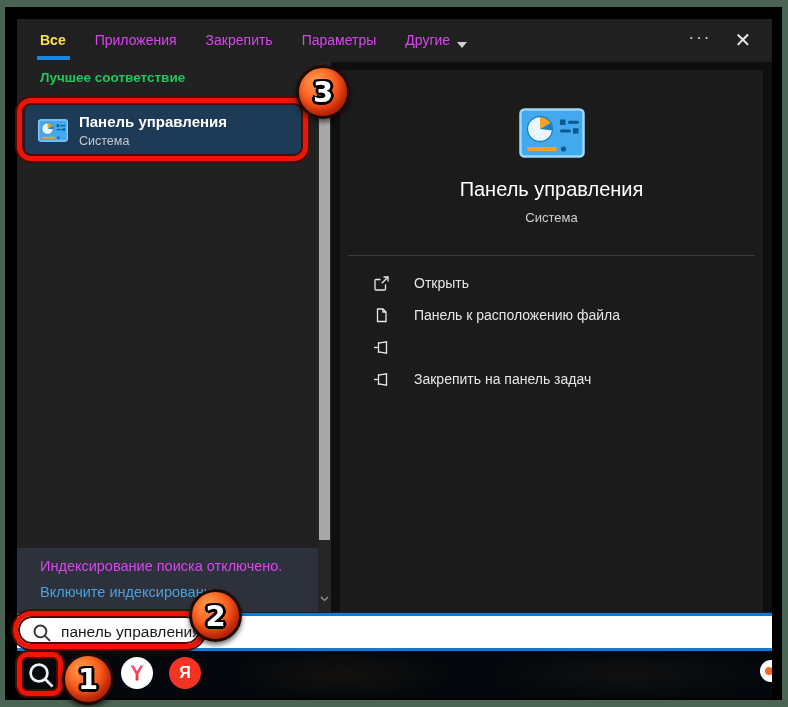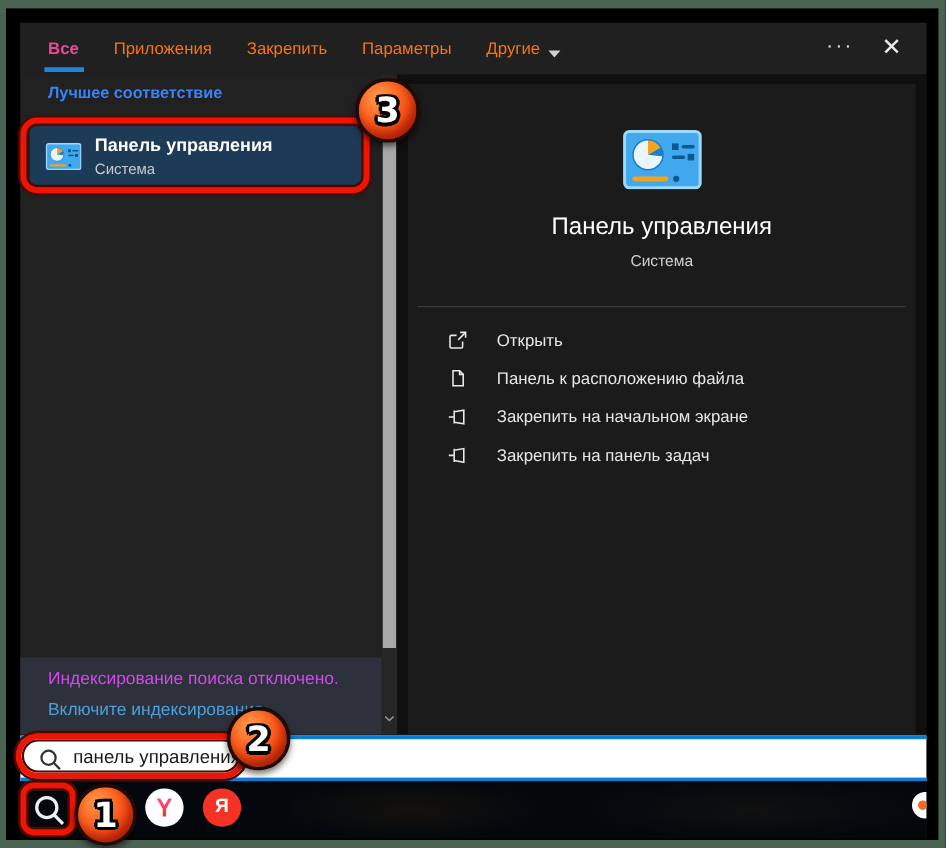--- a/index.html
+++ b/index.html
@@ -5,31 +5,31 @@
   * { margin:0; padding:0; box-sizing:border-box; }
   html,body { width:788px; height:707px; overflow:hidden; }
   body { font-family:"Liberation Sans","DejaVu Sans",sans-serif; background:#4a6352; position:relative; }
 
   .frame-black { position:absolute; left:5px; top:7px; right:6px; bottom:7px; background:#000; }
   .app { position:absolute; left:17px; top:19px; width:755px; height:679px; background:#202020; }
 
   
   .header { position:absolute; left:0; top:0; width:755px; height:43px; background:#202020; }
   .tabs { position:absolute; left:23px; top:13px; display:flex; gap:29px; align-items:center; }
-  .tab { font-size:14px; color:#f97316; cursor:default; white-space:nowrap; }
-  .tab.active { color:#ec4899; font-weight:bold; }
+  .tab { font-size:14px; color:#d946ef; cursor:default; white-space:nowrap; }
+  .tab.active { color:#fde047; font-weight:bold; }
   .tab-more { display:flex; align-items:flex-end; gap:7px; }
   .chevron-down { width:0; height:0; border-left:5px solid transparent; border-right:5px solid transparent; border-top:6px solid #cfcfcf; display:inline-block; }
   .tab-underline { position:absolute; left:20px; top:37px; width:33px; height:4px; background:#1a86df; }
   .win-more { position:absolute; left:668px; top:4px; width:30px; height:30px; color:#e0e0e0; font-size:17px; letter-spacing:2px; text-align:center; line-height:30px; }
   .win-close { position:absolute; left:710px; top:6px; width:32px; height:30px; color:#e8e8e8; font-size:20px; text-align:center; line-height:30px; font-weight:300; }
 
   
   .left-panel { position:absolute; left:0; top:43px; width:301px; height:550px; background:#212121; }
-  .section-header { position:absolute; left:23px; top:8px; font-size:13.5px; font-weight:bold; color:#3b82f6; }
+  .section-header { position:absolute; left:23px; top:8px; font-size:13.5px; font-weight:bold; color:#22c55e; }
   .result-item { position:absolute; left:8px; top:41px; width:277px; height:55px; background:#1d3a56; display:flex; align-items:center; }
   .result-icon { width:30px; height:23px; margin-left:13px; flex:0 0 auto; }
   .result-text { margin-left:11px; }
   .result-title { font-size:15px; font-weight:bold; color:#fff; line-height:19px; }
   .result-subtitle { font-size:12.5px; color:#c9c9c9; line-height:17px; margin-top:2px; }
   .status { position:absolute; left:0; bottom:0; width:100%; height:64px; background:#2c313b; padding:9px 0 0 23px; }
   .status-line { font-size:14.5px; color:#d946ef; line-height:19px; }
   .status-link { font-size:14.5px; color:#4ba0dd; line-height:19px; margin-top:7px; cursor:pointer; }
 
   
@@ -186,21 +186,20 @@
         <div class="action-row">
           <svg class="action-icon" viewBox="0 0 17 17" stroke="#e8e8e8">
               <use href="#floc-icon"></use>
             </svg>
           <span class="action-label">Панель к расположению файла</span>
         </div>
         <div class="action-row">
           <svg class="action-icon" viewBox="0 0 17 17" stroke="#e8e8e8">
               <use href="#pin2-icon"></use>
             </svg>
-          <span class="action-label">Закрепить на начальном экране</span>
         </div>
         <div class="action-row">
           <svg class="action-icon" viewBox="0 0 17 17" stroke="#e8e8e8">
               <use href="#pin2-icon"></use>
             </svg>
           <span class="action-label">Закрепить на панель задач</span>
         </div>
       </div>
     </div>
   </div>

